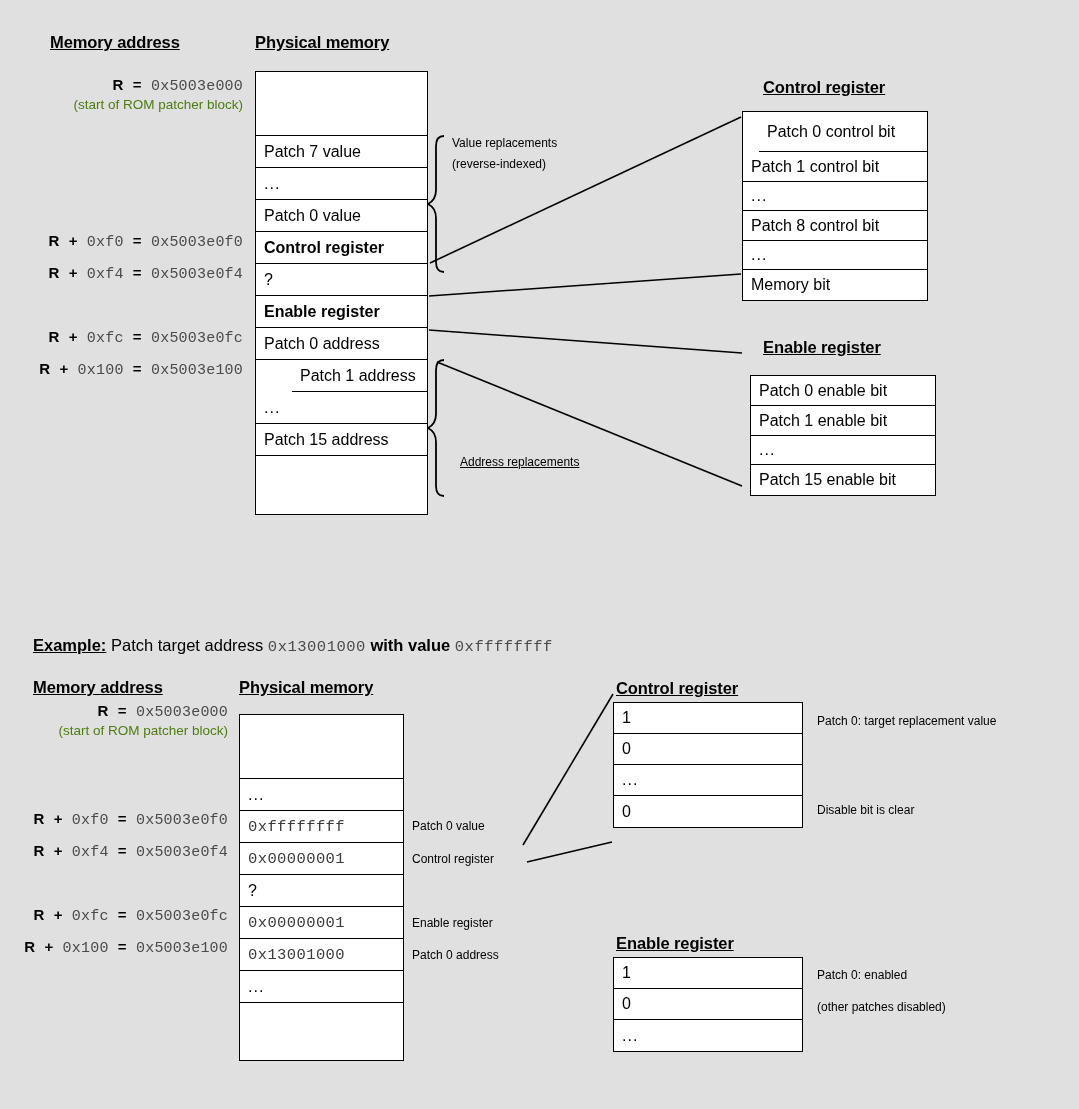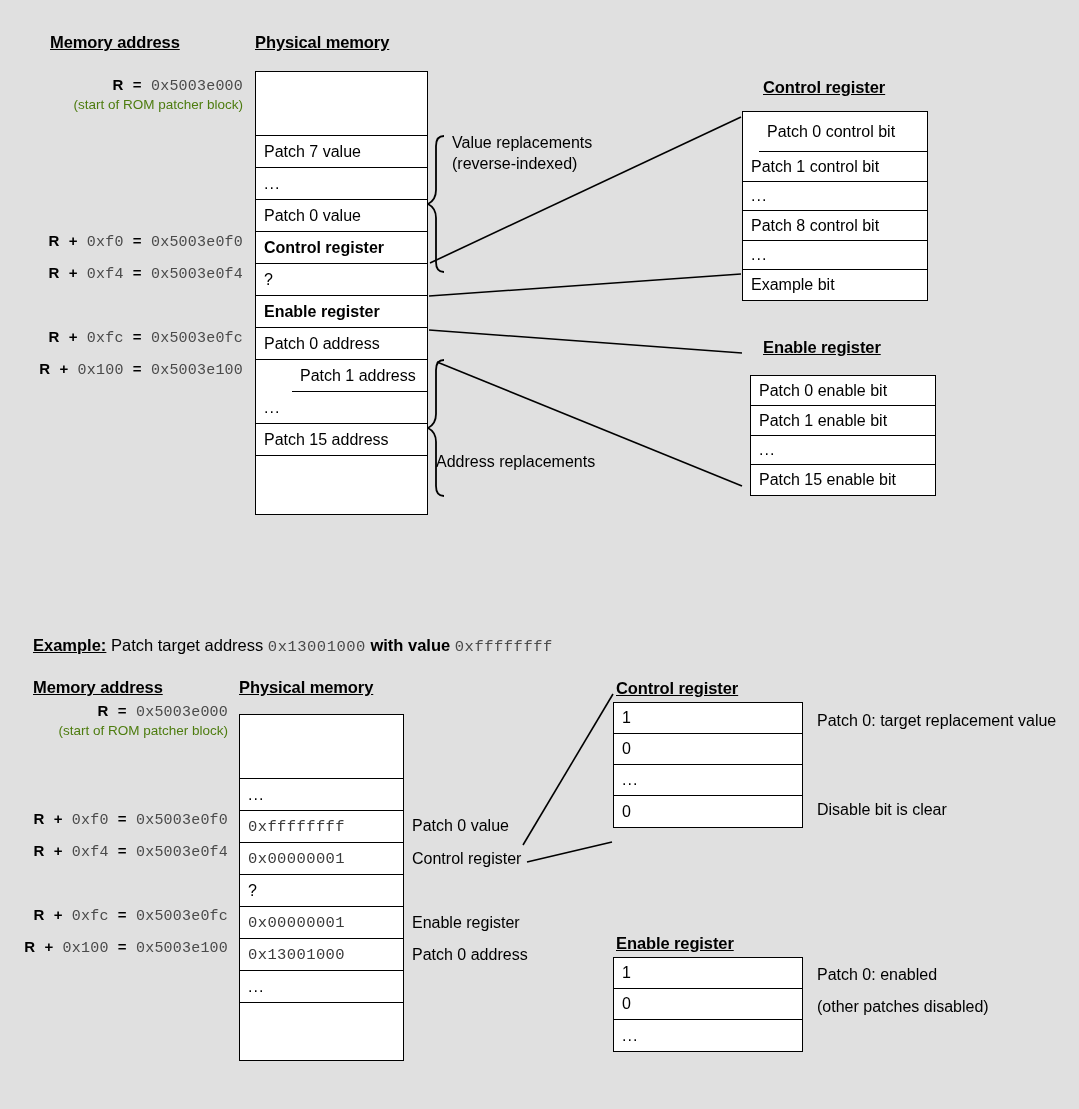--- a/index.html
+++ b/index.html
@@ -85,21 +85,21 @@
   .sub {
     font-size: 13.5px;
     white-space: nowrap;
     text-align: right;
     font-family: "Liberation Sans", sans-serif;
     color: #4d7c0f;
   }
 
   
   .note {
-    font-size: 16px;
+    font-size: 12px;
     white-space: nowrap;
     line-height: 20px;
   }
 
   
   .example-line {
     font-size: 16.5px;
     white-space: nowrap;
   }
   .example-line .lbl {
@@ -188,29 +188,29 @@
     <div class="row" style="height:32px;">Patch 0 address</div>
     <div class="row" style="height:32px;margin-left:36px;">Patch 1 address</div>
     <div class="row dots" style="height:32px;">...</div>
     <div class="row" style="height:32px;">Patch 15 address</div>
     <div class="row blank" style="height:58px;"></div>
   </div>
 
   <div class="abs note" style="left:452px; top:133px;">Value replacements</div>
   <div class="abs note" style="left:452px; top:154px;">(reverse-indexed)</div>
 
-  <div class="abs note" style="left:436px; top:452px;">Address replacements</div>
+  <div class="abs note" style="left:460px; top:452px;text-decoration:underline;">Address replacements</div>
 
   <div class="abs tbl" style="left:742px; top:111px; width:186px;">
     <div class="row" style="height:40px;margin-left:16px;">Patch 0 control bit</div>
     <div class="row" style="height:30px;text-align:right;">Patch 1 control bit</div>
     <div class="row dots" style="height:29px;">...</div>
     <div class="row" style="height:30px;">Patch 8 control bit</div>
     <div class="row dots" style="height:29px;">...</div>
-    <div class="row" style="height:30px;">Example bit</div>
+    <div class="row" style="height:30px;">Memory bit</div>
   </div>
 
   <div class="abs tbl" style="left:742px; top:375px; width:186px;margin-left:8px;">
     <div class="row" style="height:30px;">Patch 0 enable bit</div>
     <div class="row" style="height:30px;">Patch 1 enable bit</div>
     <div class="row dots" style="height:29px;">...</div>
     <div class="row" style="height:30px;">Patch 15 enable bit</div>
   </div>
 
   <div class="abs example-line" style="left:33px; top:636px;">

